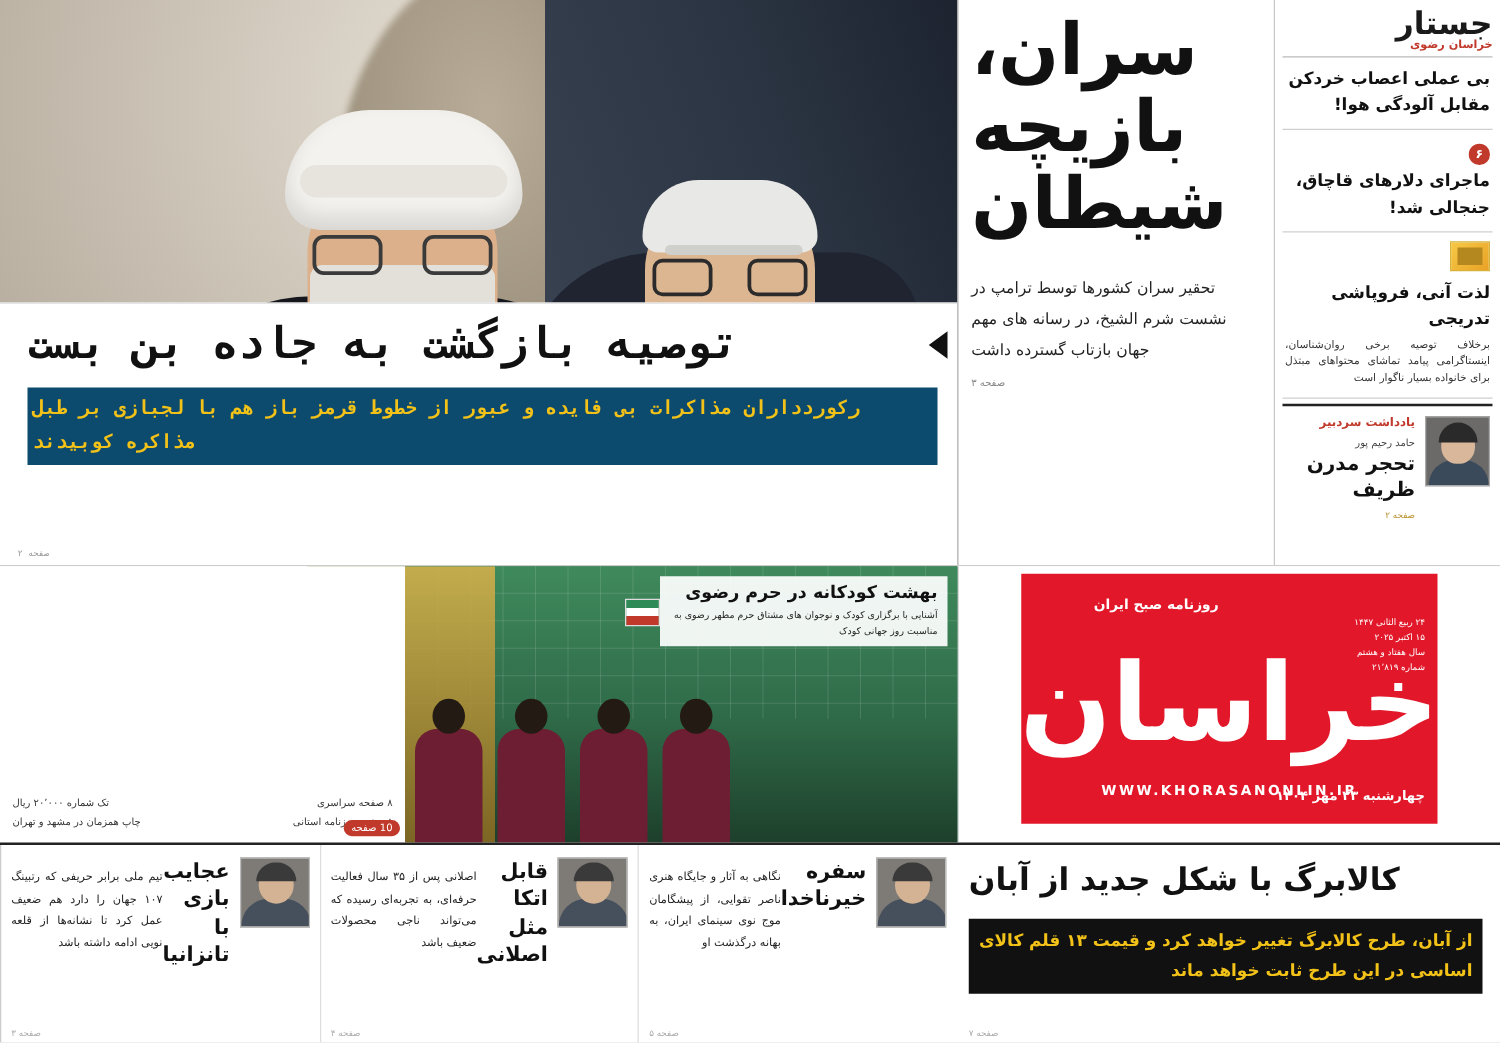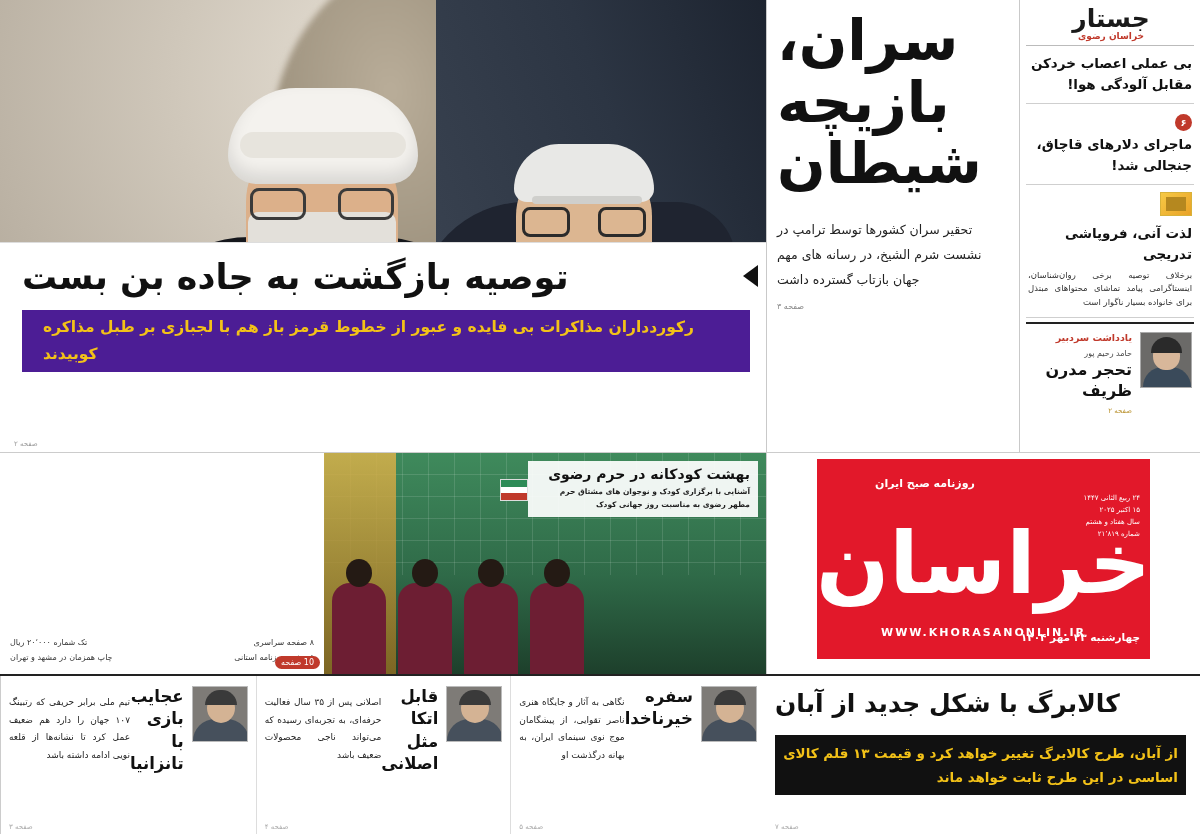--- a/index.html
+++ b/index.html
@@ -25,21 +25,21 @@
   }
 
   
   .sidebar {
     width: 181px;
     border-left: 1px solid #c9c9c9;
     padding: 4px 6px 0 6px;
     display: flex; flex-direction: column;
   }
   .masthead-mini {
-    text-align: center;
+    text-align: right;
     line-height: 1;
     padding: 2px 0 4px 2px;
     border-bottom: 1px solid #bbb;
   }
   .masthead-mini .m1 {
     font-size: 25px; font-weight: bold; color: #1a1a1a; letter-spacing: -1px;
   }
   .masthead-mini .m2 {
     font-size: 9px; color: #c0392b; font-weight: bold; margin-top: 1px;
   }
@@ -165,27 +165,27 @@
   .fr-glass i:nth-child(1){ left:0;}
   .fr-glass i:nth-child(2){ right:0;}
 
   
   .photo-overlay {
     position: absolute; left: 0; bottom: 0;
     width: 766px; height: 210px;
     background: #ffffff;
     border-top: 1px solid #ddd;
   }
-  .ov-inner { position: relative; height: 100%; padding: 12px 16px 8px 22px; text-align: left; }
+  .ov-inner { position: relative; height: 100%; padding: 12px 16px 8px 22px; text-align: left; font-family: Liberation Mono, monospace; }
   .ov-title { font-size: 35px; font-weight: bold; color: #111; line-height: 1.28; text-align: left; direction: rtl;}
   .ov-sub {
     margin-top: 10px;
-    background: #4c1d95; color: #f3c218;
+    background: #0c4a6e; color: #f3c218;
     font-size: 15.5px; font-weight: bold; line-height: 1.75;
-    display: inline-block; padding: 4px 21px; text-align: left; direction: rtl;
+    display: inline-block; padding: 4px 4px; text-align: left; direction: rtl;
   }
   .ov-arrow {
     position: absolute; right: 8px; top: 22px;
     width: 0; height: 0;
     border-top: 11px solid transparent;
     border-bottom: 11px solid transparent;
     border-right: 15px solid #111;
   }
   .ov-page { position: absolute; left: 14px; bottom: 4px; font-size: 7px; color: #999; }
 
@@ -248,21 +248,21 @@
   .kp-gold{ position:absolute; left:0; top:0; width:150px; height:222px; background: linear-gradient(180deg,#d9b24a,#8d6c22); opacity:.85;}
   .kp-kid{ position:absolute; bottom:0; width:54px; height:92px; background:#6d1e33; border-radius:18px 18px 0 0;}
   .kp-kid::after{content:""; position:absolute; left:14px; top:-24px; width:26px; height:28px; border-radius:50%; background:#241a14;}
   .caption-box {
     position: absolute; right: 8px; top: 8px;
     background: rgba(255,255,255,.92);
     padding: 5px 8px;
     max-width: 230px; text-align: right;
   }
   .cap-title { font-size: 14px; font-weight: bold; color:#111; }
-  .cap-body  { font-size: 7.5px; color:#222; line-height:1.7; margin-top:4px;font-weight:bold;}
+  .cap-body  { font-size: 7.5px; color:#222; line-height:1.7; margin-top:4px;}
   .cap-flag {
     position: absolute; right: 238px; top: 26px; width: 28px; height: 22px;
     background: linear-gradient(180deg,#2e8b57 33%,#fff 33%,#fff 66%,#c0392b 66%);
     border: 1px solid #ddd;
   }
   .mid-meta {
     position: absolute; left: 0; top: 0; width: 324px; height: 222px;
     background: #fff;
   }
   .meta-rows { padding: 182px 10px 0 10px; font-size: 8px; color: #333; }

